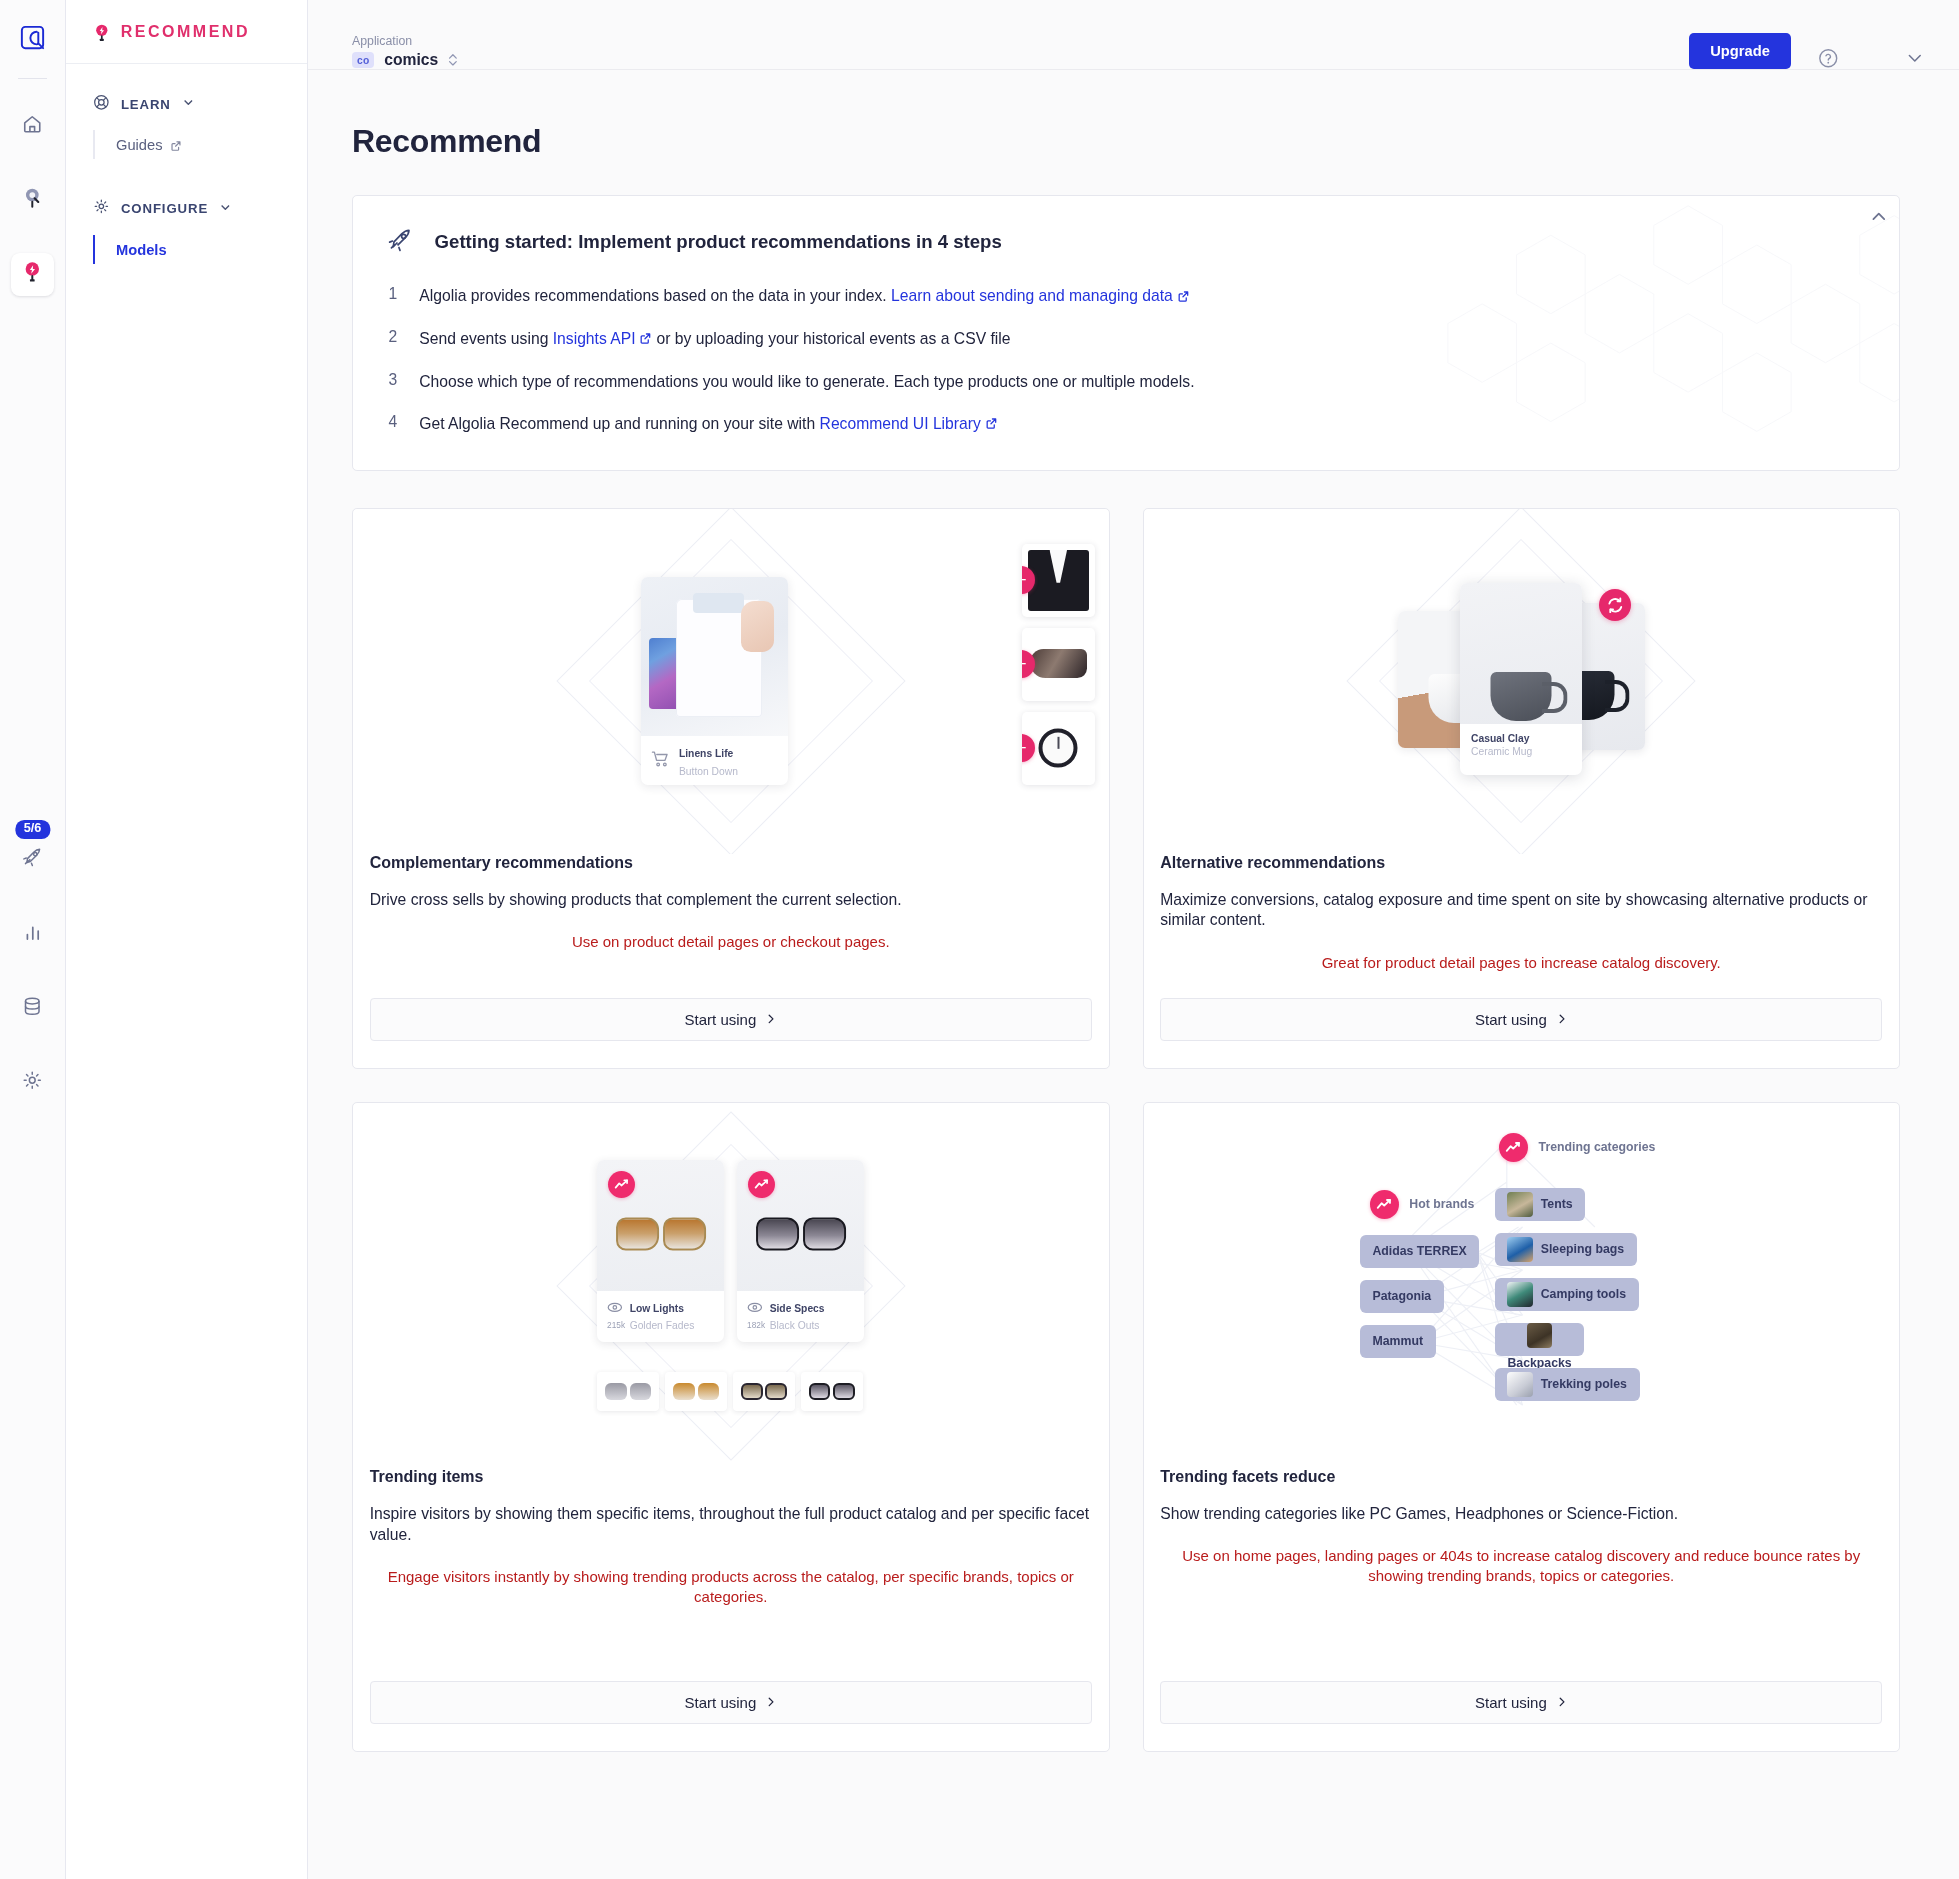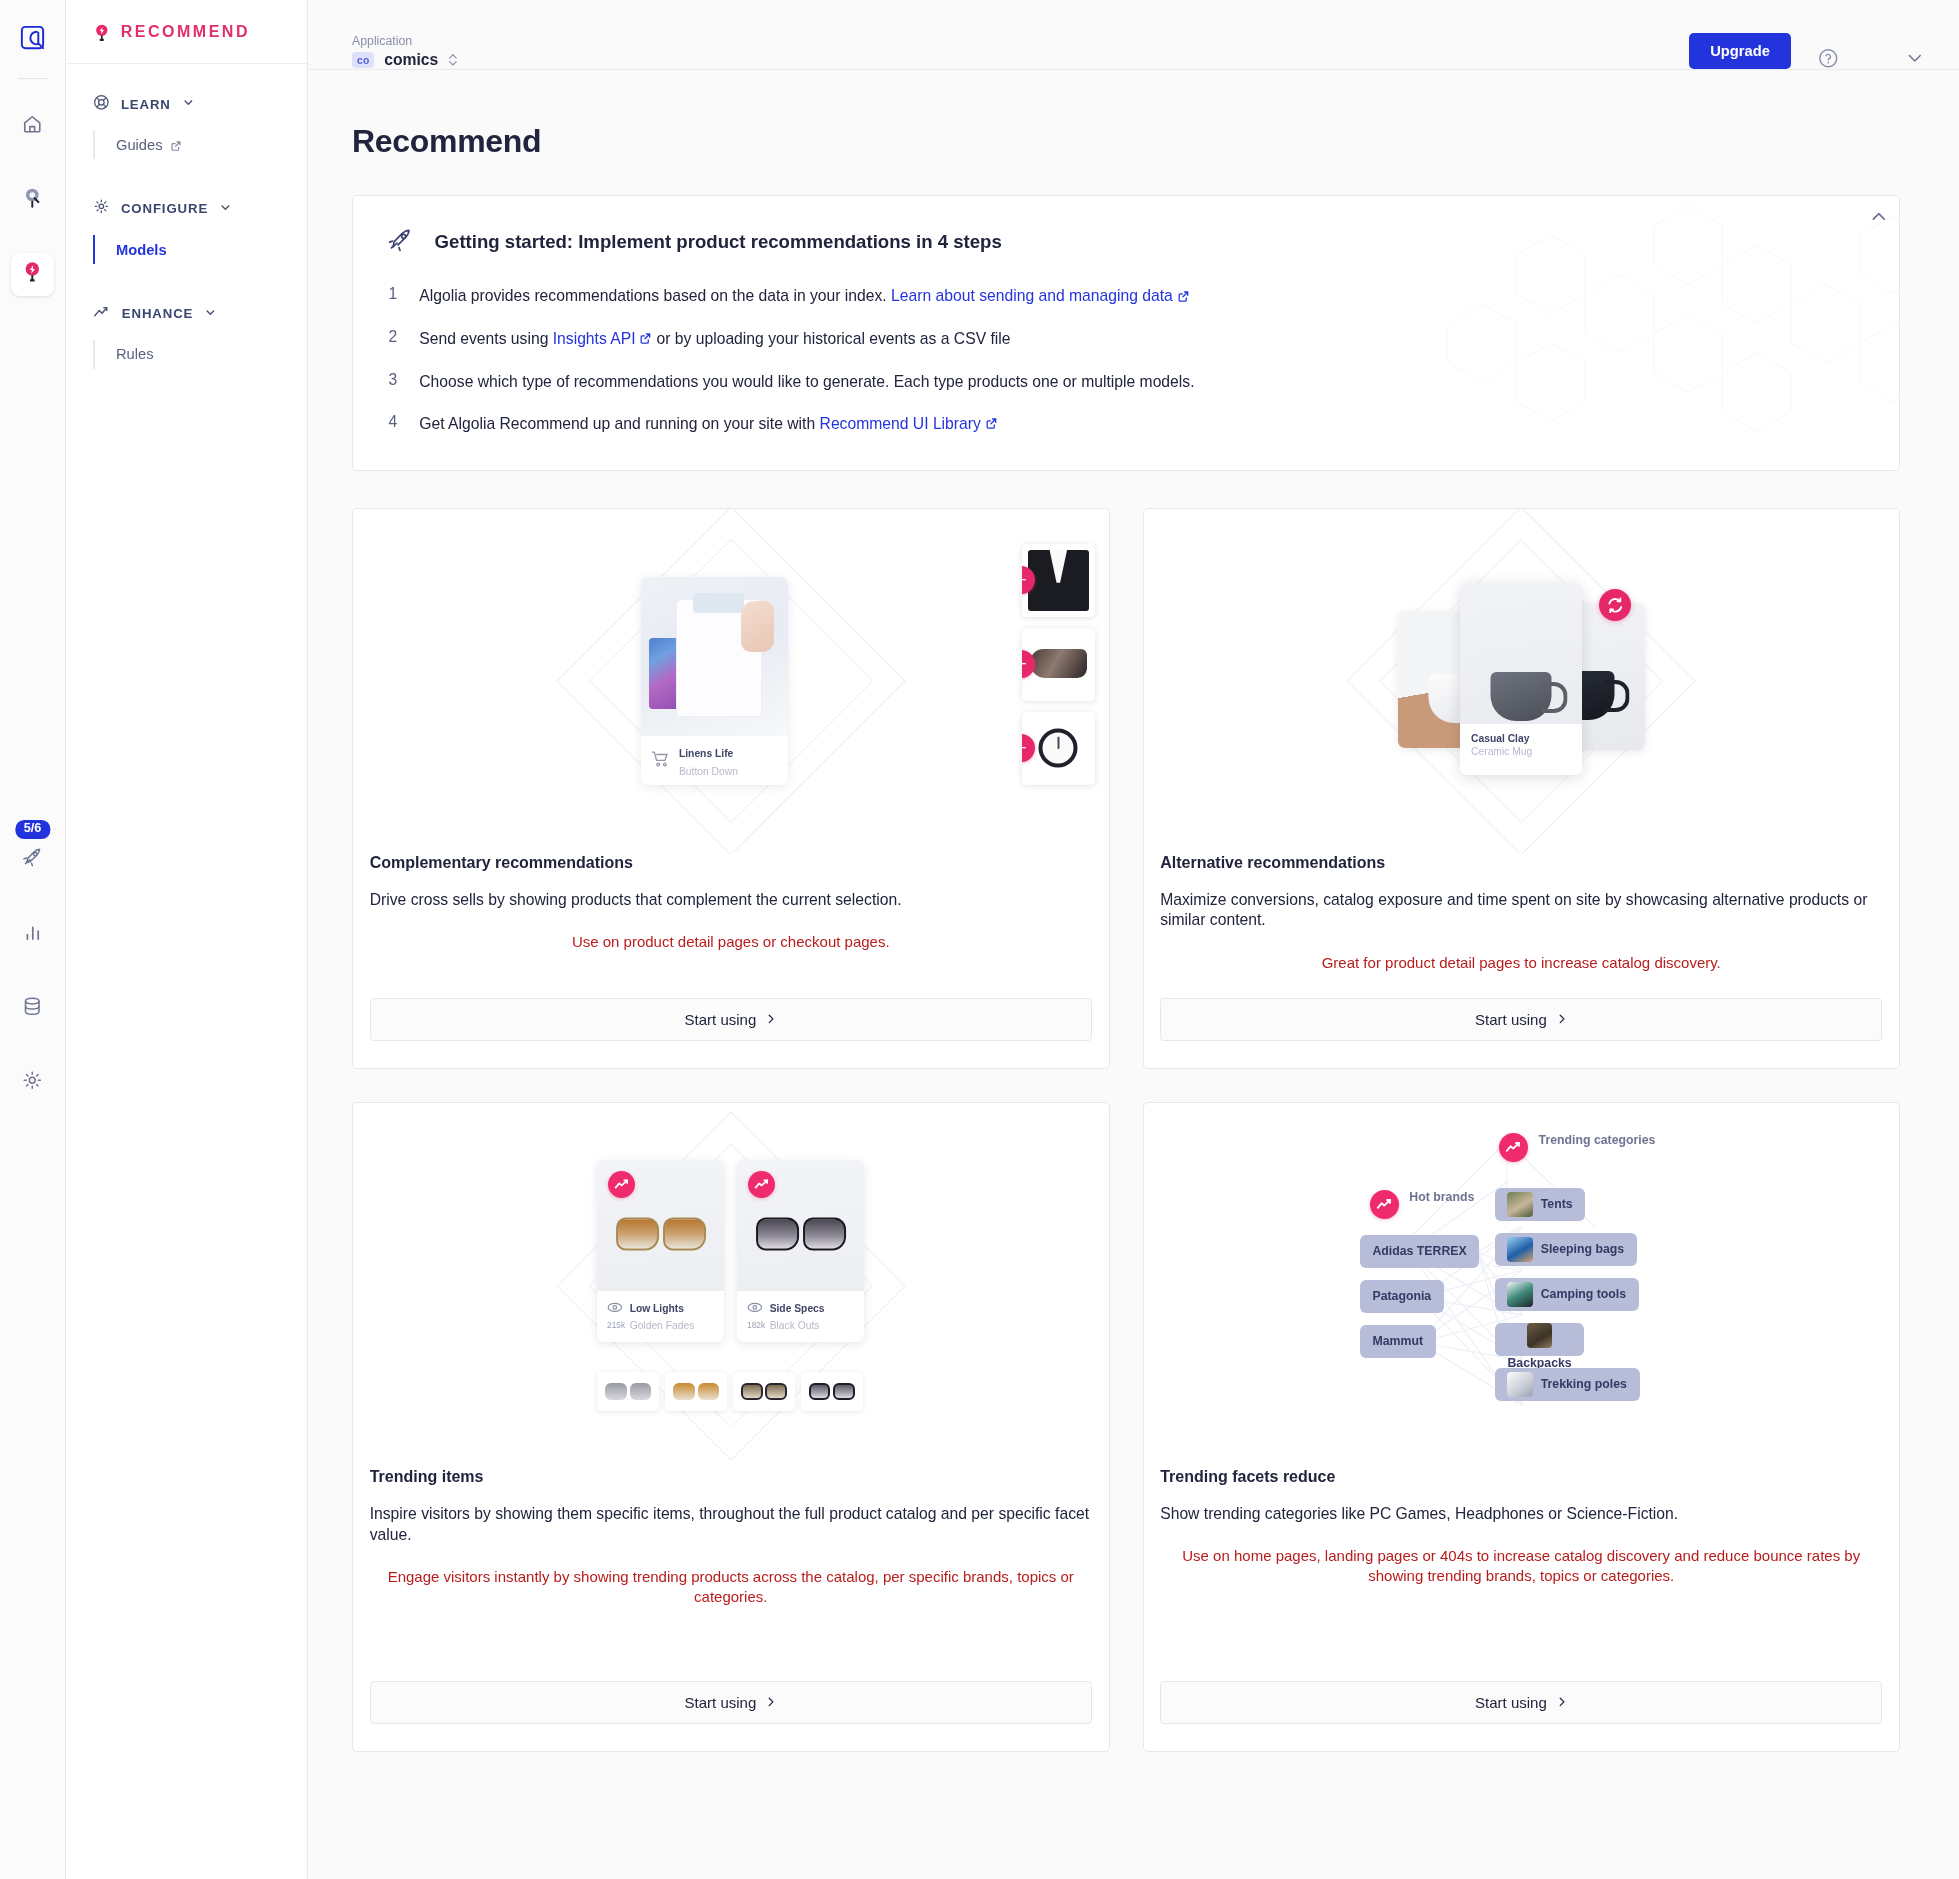--- a/index.html
+++ b/index.html
@@ -268,21 +268,21 @@
   
   .tf-wrap { position:relative; width:323px; height:306px; font-size:12.3px;}
   .tf-lines { position:absolute; inset:0; }
   .pill {
     position:absolute; background:#b7bcd8; color:#343a63; border-radius:5.9px;
     display:flex; align-items:center; gap:7.8px; padding:0 12.7px; height:33px;
     font-weight:700; white-space:nowrap; z-index:2;
   }
   .pill.plain { justify-content:flex-start; }
   .pill-thumb { width:25.5px; height:25.5px; border-radius:3.9px; flex:0 0 25.5px; }
-  .tf-head { position:absolute; display:flex; gap:10.8px; z-index:3;}
+  .tf-head { position:absolute; display:flex; align-items:center; gap:10.8px; z-index:3;}
   .tf-head .lbl { font-size:12.3px; font-weight:700; color:#6e7491;}
   .tf-dot { width:29px; height:29px; border-radius:50%; background:#ef2b6d;
     display:flex; align-items:center; justify-content:center;
     box-shadow:0 1px 3.9px rgba(239,43,109,.33); }
 </style>
 </head>
 <body>
 
 <div class="app">
 
@@ -429,41 +429,20 @@
             </svg>
           </span>
         </div>
         <div class="nav-sub">
           <div class="nav-item current">
             <span>Models</span>
           </div>
         </div>
       </div>
 
-      <div class="nav-group">
-        <div class="nav-group-head">
-          <span>
-            <svg width="17.6" height="15.7" viewBox="0 0 20 16" fill="none" stroke="#4a5373" stroke-width="1.6" stroke-linecap="round" stroke-linejoin="round">
-              <path d="M2 12.4 7 6.6l3.4 3 5-6.2"></path>
-              <path d="M12.2 3.2h3.4v3.4"></path>
-            </svg>
-          </span>
-          <span class="lbl">ENHANCE</span>
-          <span>
-            <svg width="12.7" height="12.7" viewBox="0 0 14 14" fill="none" stroke="#4a5373" stroke-width="1.6" stroke-linecap="round" stroke-linejoin="round">
-              <path d="M3.4 5.4 7 9l3.6-3.6"></path>
-            </svg>
-          </span>
-        </div>
-        <div class="nav-sub">
-          <div class="nav-item">
-            <span>Rules</span>
-          </div>
-        </div>
-      </div>
 
     </div>
   </div>
 
   <div class="main">
 
     <div class="topbar">
       <div class="app-picker">
         <span class="app-label">Application</span>
         <span class="app-row">

